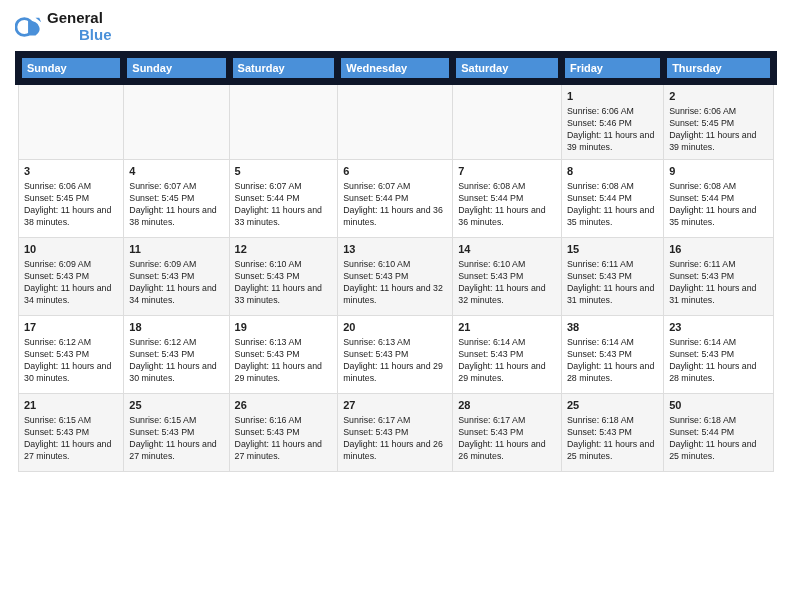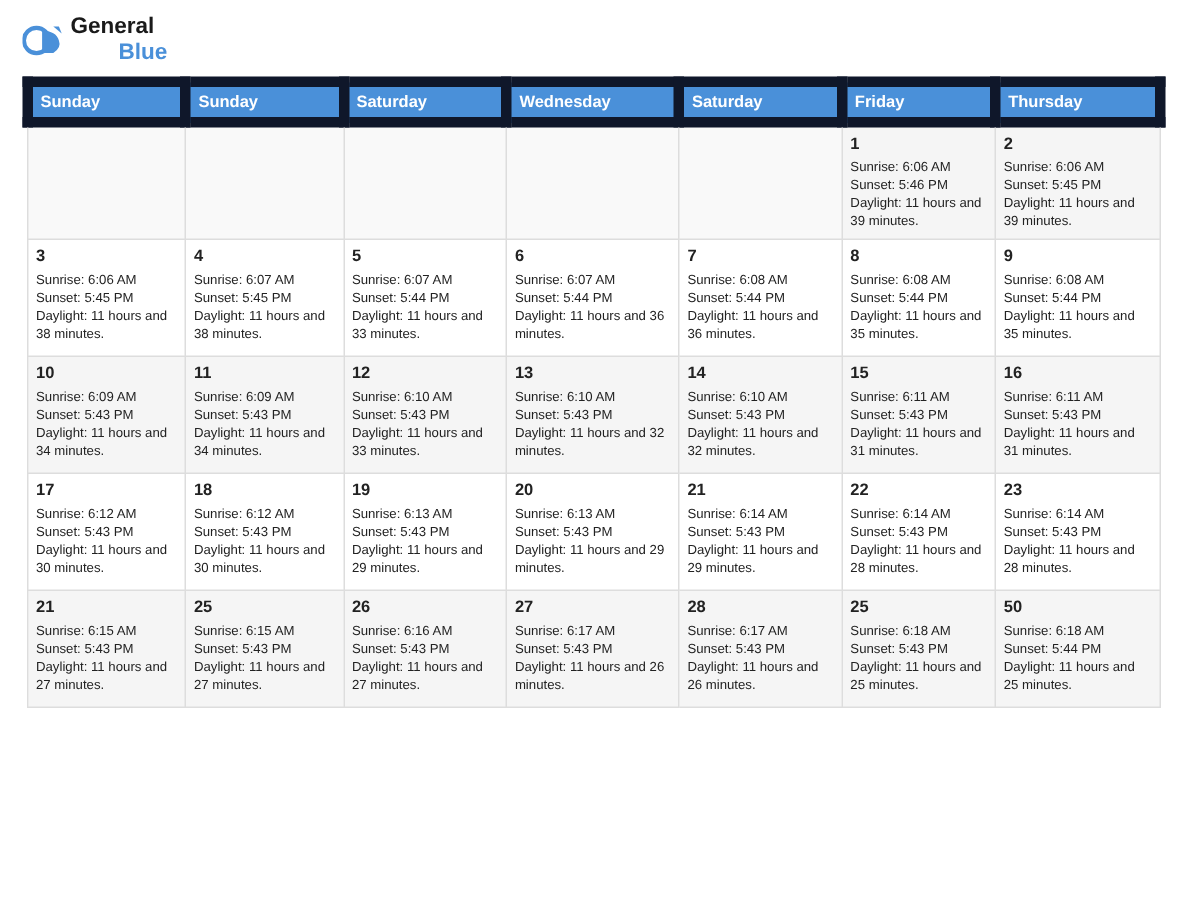--- a/index.html
+++ b/index.html
@@ -254,21 +254,21 @@
             <div class="cell-text">Sunset: 5:43 PM</div>
             <div class="cell-text">Daylight: 11 hours and 29 minutes.</div>
           </td>
           <td>
             <span class="day-num">21</span>
             <div class="cell-text">Sunrise: 6:14 AM</div>
             <div class="cell-text">Sunset: 5:43 PM</div>
             <div class="cell-text">Daylight: 11 hours and 29 minutes.</div>
           </td>
           <td>
-            <span class="day-num">22</span>
+            <span class="day-num">38</span>
             <div class="cell-text">Sunrise: 6:14 AM</div>
             <div class="cell-text">Sunset: 5:43 PM</div>
             <div class="cell-text">Daylight: 11 hours and 28 minutes.</div>
           </td>
           <td>
             <span class="day-num">23</span>
             <div class="cell-text">Sunrise: 6:14 AM</div>
             <div class="cell-text">Sunset: 5:43 PM</div>
             <div class="cell-text">Daylight: 11 hours and 28 minutes.</div>
           </td>

